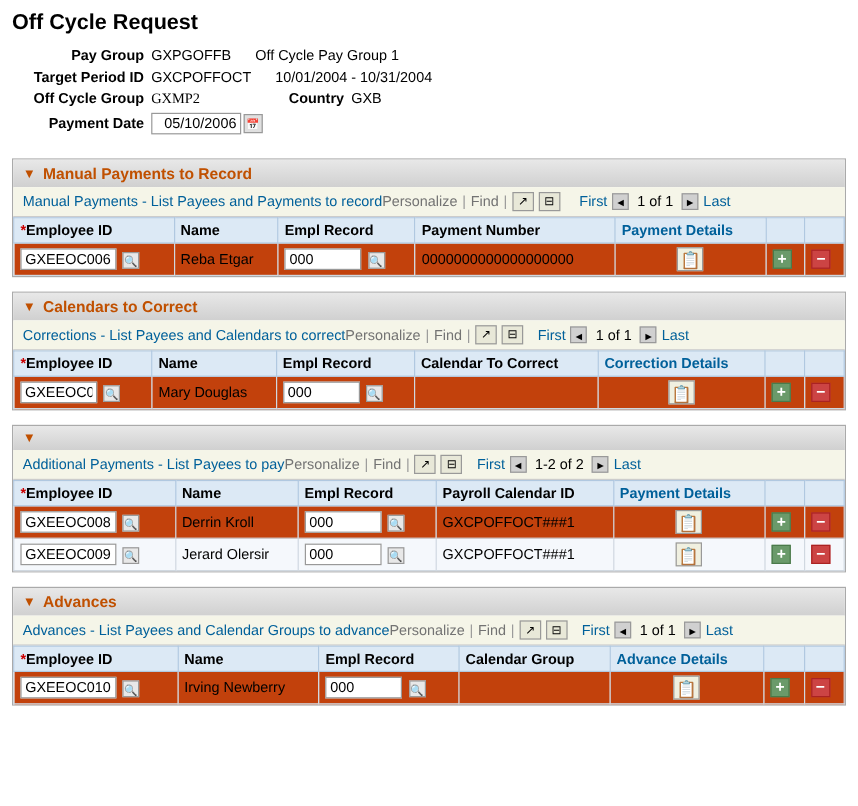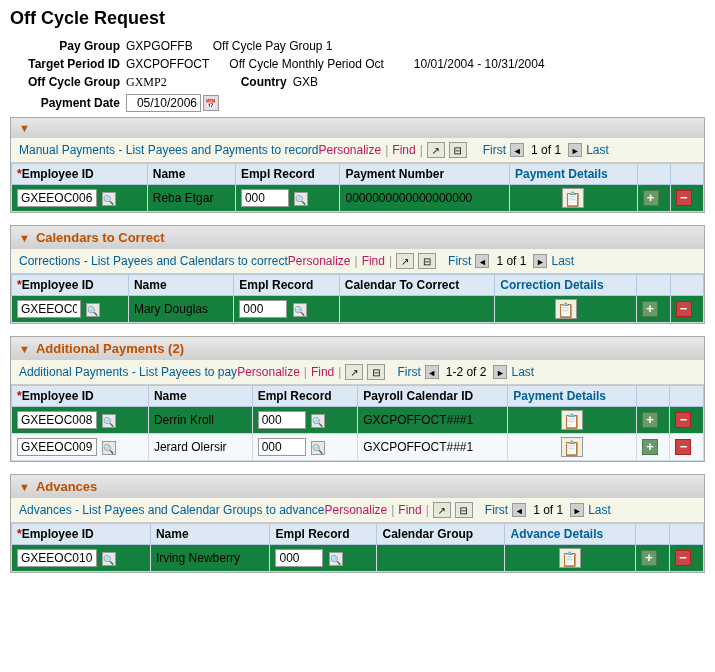--- a/index.html
+++ b/index.html
@@ -1,52 +1,52 @@
 <!DOCTYPE html>
 <html><head>
   <meta charset="utf-8">
   <style>
     * { box-sizing: border-box; margin: 0; padding: 0; }
     body { font-family: Arial, sans-serif; font-size: 12px; background: #fff; color: #000; width: 715px; }
     .page { padding: 8px 10px; }
     h1 { font-size: 18px; font-weight: bold; color: #000; margin-bottom: 10px; }
-    .form-fields { margin-bottom: 5px; }
+    .form-fields { margin-bottom: 20px; }
     .field-row { display: flex; align-items: baseline; margin-bottom: 4px; }
     .field-label { font-weight: bold; text-align: right; min-width: 110px; margin-right: 6px; font-size: 12px; }
     .field-value { font-size: 12px; margin-right: 20px; }
     .field-value-extra { font-size: 12px; color: #000; }
     .date-input { border: 1px solid #999; padding: 1px 3px; font-size: 12px; width: 75px; text-align: right; }
     .cal-icon { display: inline-block; width: 16px; height: 16px; border: 1px solid #999; background: #e0e0e0; cursor: pointer; font-size: 9px; text-align: center; line-height: 16px; margin-left: 2px; vertical-align: middle; }
 
     
     .section { border: 1px solid #aaa; margin-bottom: 12px; }
     .section-header { background: linear-gradient(to bottom, #e8e8e8, #d0d0d0); padding: 4px 8px; display: flex; align-items: center; }
     .section-toggle { color: #c05000; margin-right: 6px; font-size: 11px; cursor: pointer; }
     .section-title { color: #c05000; font-weight: bold; font-size: 13px; }
 
     
     .section-toolbar { background: #f5f5e8; padding: 4px 8px; display: flex; justify-content: flex-start; align-items: center; border-bottom: 1px solid #ccc; }
     .toolbar-label { font-size: 12px; color: #00609a; font-weight: normal; }
     .toolbar-links { display: flex; align-items: center; gap: 4px; font-size: 12px; }
-    .toolbar-link { color: #be185d; cursor: pointer; text-decoration: none; }
+    .toolbar-link { color: #737373; cursor: pointer; text-decoration: none; }
     .toolbar-sep { color: #999; }
     .nav-text { font-size: 12px; }
     .nav-icon { display: inline-block; width: 14px; height: 14px; background: #d0d0d0; border: 1px solid #999; font-size: 9px; text-align: center; line-height: 14px; cursor: pointer; }
 
     
     table { width: 100%; border-collapse: collapse; }
     th { background: #dce9f5; font-size: 12px; font-weight: bold; padding: 3px 5px; border: 1px solid #b0c8e0; text-align: left; color: #000; }
     td { font-size: 12px; padding: 3px 5px; border: 1px solid #d0d8e0; vertical-align: middle; }
-    tr.data-row { background: #15803d; }
+    tr.data-row { background: #c2410c; }
     tr.data-row:nth-child(even) { background: #f5f8fc; }
 
     .required-star { color: #c00; }
 
     
-    .tbl-input { border: 1px solid #999; padding: 1px 3px; font-size: 12px; width: 48px; }
+    .tbl-input { border: 1px solid #999; padding: 1px 3px; font-size: 12px; width: 64px; }
     .search-icon { display: inline-block; width: 14px; height: 14px; border: 1px solid #999; background: #e8e8e8; cursor: pointer; font-size: 9px; text-align: center; line-height: 14px; margin-left: 2px; vertical-align: middle; }
 
     
     .btn-add { display: inline-block; width: 16px; height: 16px; background: #6a9a6a; border: 1px solid #4a7a4a; color: #fff; font-size: 13px; text-align: center; line-height: 14px; cursor: pointer; vertical-align: middle; font-weight: bold; }
     .btn-rem { display: inline-block; width: 16px; height: 16px; background: #cc4444; border: 1px solid #aa2222; color: #fff; font-size: 13px; text-align: center; line-height: 14px; cursor: pointer; vertical-align: middle; font-weight: bold; }
     .btn-cell { white-space: nowrap; }
 
     
     .detail-icon { display: inline-block; width: 22px; height: 20px; border: 1px solid #999; background: #f0f0e0; cursor: pointer; text-align: center; line-height: 20px; font-size: 14px; }
 
@@ -61,39 +61,39 @@
 
   <div class="form-fields">
     <div class="field-row">
       <span class="field-label">Pay Group</span>
       <span class="field-value">GXPGOFFB</span>
       <span class="field-value-extra">Off Cycle Pay Group 1</span>
     </div>
     <div class="field-row">
       <span class="field-label">Target Period ID</span>
       <span class="field-value">GXCPOFFOCT</span>
-      <span class="field-value-extra" style="margin-right:30px;">Off Cycle Monthly Period Oct</span>
       <span class="field-value-extra">10/01/2004 - 10/31/2004</span>
     </div>
     <div class="field-row">
       <span class="field-label">Off Cycle Group</span>
       <span class="field-value" style="margin-right:60px;font-family:Liberation Serif, serif;">GXMP2</span>
       <span class="field-label" style="min-width:60px;">Country</span>
       <span class="field-value">GXB</span>
     </div>
     <div class="field-row">
       <span class="field-label">Payment Date</span>
       <input class="date-input" type="text" value="05/10/2006" style="">
       <span class="cal-icon">📅</span>
     </div>
   </div>
 
   <div class="section">
     <div class="section-header">
       <span class="section-toggle">▼</span>
+      <span class="section-title">Manual Payments to Record</span>
     </div>
     <div class="section-toolbar">
       <span class="toolbar-label">Manual Payments - List Payees and Payments to record</span>
       <div class="toolbar-links">
         <a class="toolbar-link">Personalize</a>
         <span class="toolbar-sep">|</span>
         <a class="toolbar-link">Find</a>
         <span class="toolbar-sep">|</span>
         <span class="tb-icon">↗</span>
         <span class="tb-icon">⊟</span>
@@ -190,21 +190,20 @@
     <td class="btn-cell"><span class="btn-add">+</span></td>
     <td class="btn-cell"><span class="btn-rem">−</span></td>
   </tr>
         </tbody>
     </table>
   </div>
 
   <div class="section">
     <div class="section-header">
       <span class="section-toggle">▼</span>
-      <span class="section-title">Additional Payments (2)</span>
     </div>
     <div class="section-toolbar">
       <span class="toolbar-label">Additional Payments - List Payees to pay</span>
       <div class="toolbar-links">
         <a class="toolbar-link">Personalize</a>
         <span class="toolbar-sep">|</span>
         <a class="toolbar-link">Find</a>
         <span class="toolbar-sep">|</span>
         <span class="tb-icon">↗</span>
         <span class="tb-icon">⊟</span>

